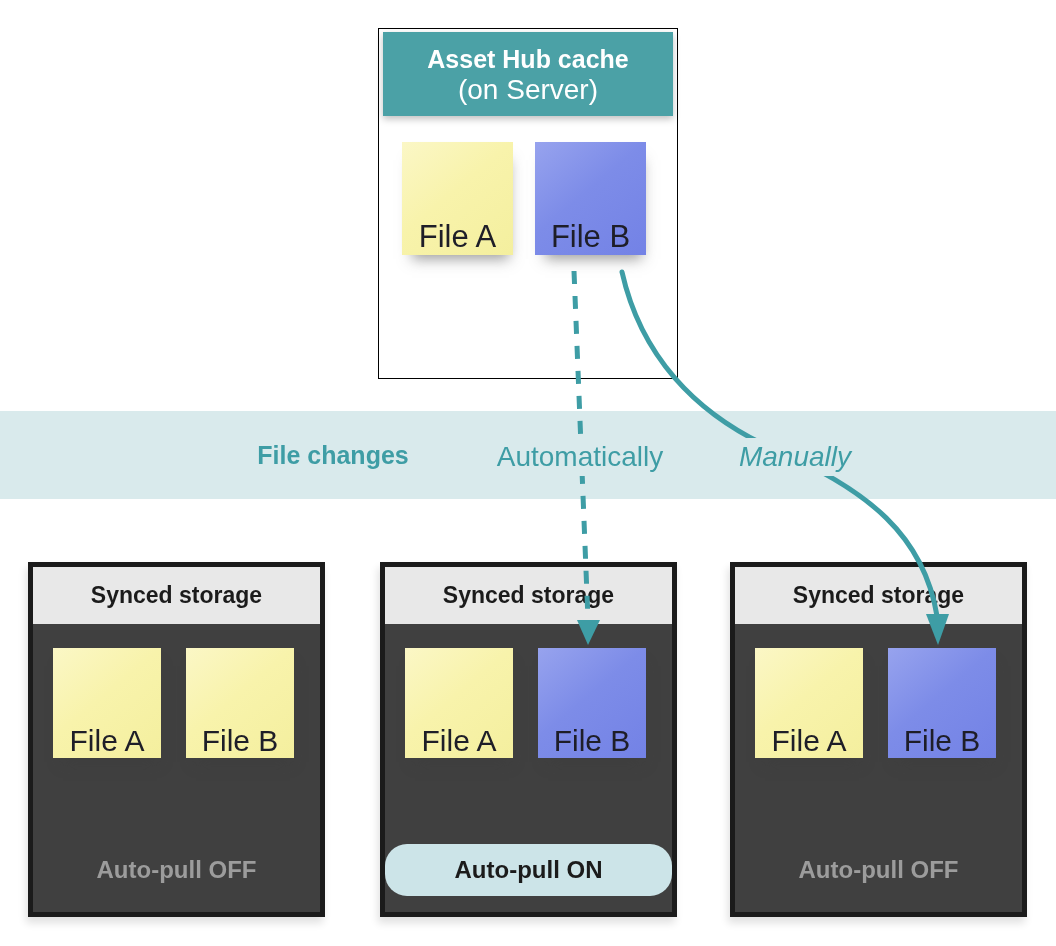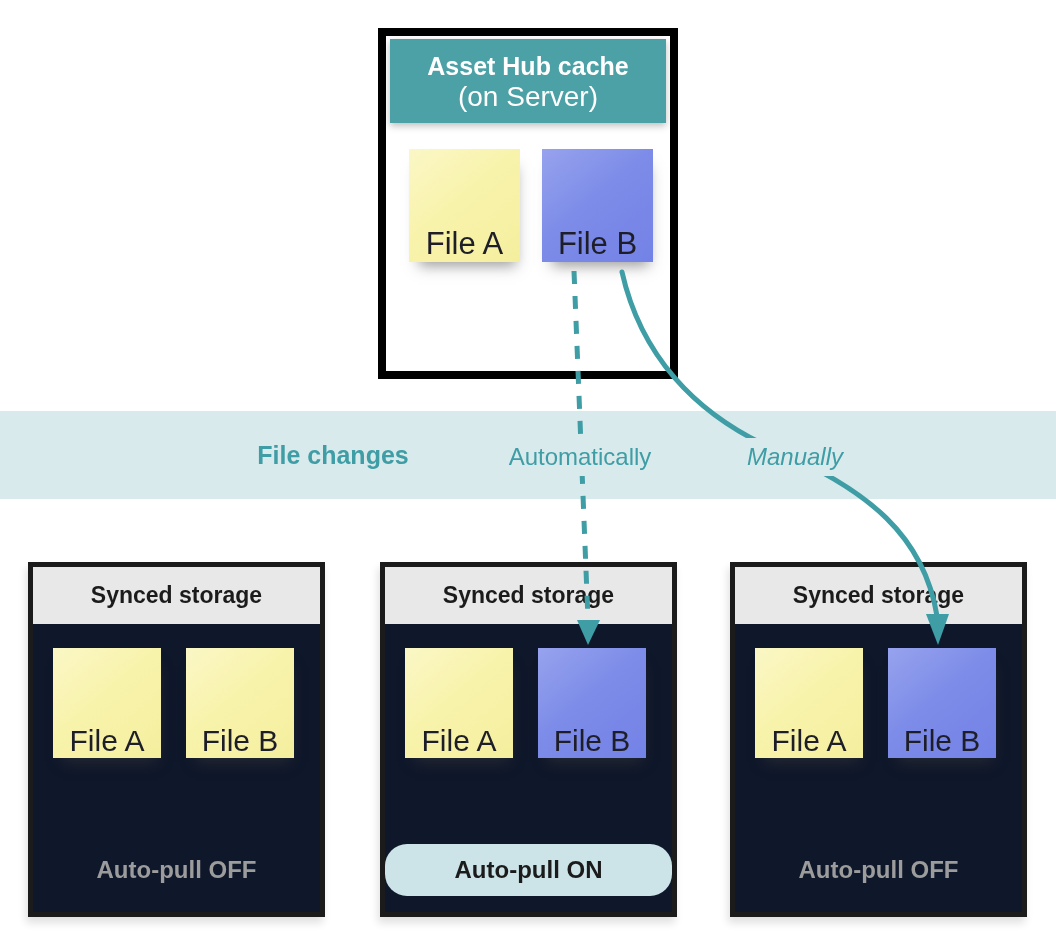--- a/index.html
+++ b/index.html
@@ -7,31 +7,31 @@
     position:relative;width:1056px;height:946px;background:#ffffff;
     font-family:"Liberation Sans",sans-serif;overflow:hidden;
   }
   
   .band{
     position:absolute;left:0;top:411px;width:1056px;height:88px;
     background:#d9eaec;z-index:0;
   }
   .band-label{
     position:absolute;top:438px;height:34px;line-height:34px;
-    font-size:24px;color:#3e9da5;z-index:6;white-space:nowrap;
+    font-size:28px;color:#3e9da5;z-index:6;white-space:nowrap;
     transform:translateX(-50%);
   }
   .band-title{left:333px;font-weight:bold;font-size:25px;}
   .band-opt{background:#d9eaec;padding:2px 10px;border-radius:2px;}
   .opt-auto{left:580px;}
   .opt-manual{left:795px;font-style:italic;}
   
   .cache-box{
     position:absolute;left:378px;top:28px;width:300px;height:351px;
-    border:8px solid #000000;background:#ffffff;box-sizing:border-box;z-index:1;
+    border:1px solid #000000;background:#ffffff;box-sizing:border-box;z-index:1;
   }
   .cache-header{
     margin:3px 4px 0 4px;height:84px;background:#4ba1a6;color:#ffffff;
     display:flex;flex-direction:column;align-items:center;justify-content:center;
     box-shadow:0 3px 7px rgba(0,0,0,0.25);
   }
   .cache-title{font-size:25px;font-weight:bold;line-height:32px;}
   .cache-subtitle{font-size:28px;line-height:30px;}
   
   .note{
@@ -44,21 +44,21 @@
   }
   .note[data-color="blue"]{
     background:linear-gradient(140deg,#97a3ee 0%,#7d8ce8 45%,#7382e6 100%);
   }
   .cache-note{width:111px;height:113px;top:113px;font-size:31px;}
   .cache-note-a{left:23px;}
   .cache-note-b{left:156px;}
   
   .storage-box{
     position:absolute;top:562px;width:297px;height:355px;
-    border:5px solid #1b1b1b;background:#0f172a;box-sizing:border-box;z-index:1;
+    border:5px solid #1b1b1b;background:#404040;box-sizing:border-box;z-index:1;
     box-shadow:-2px 6px 8px rgba(0,0,0,0.12);
   }
   .box-left{left:28px;}
   .box-mid{left:380px;}
   .box-right{left:730px;}
   .storage-header{
     height:57px;background:#e8e8e8;color:#1b1b1b;font-weight:bold;font-size:23px;
     display:flex;align-items:center;justify-content:center;
   }
   .storage-note{width:108px;height:110px;top:81px;}

